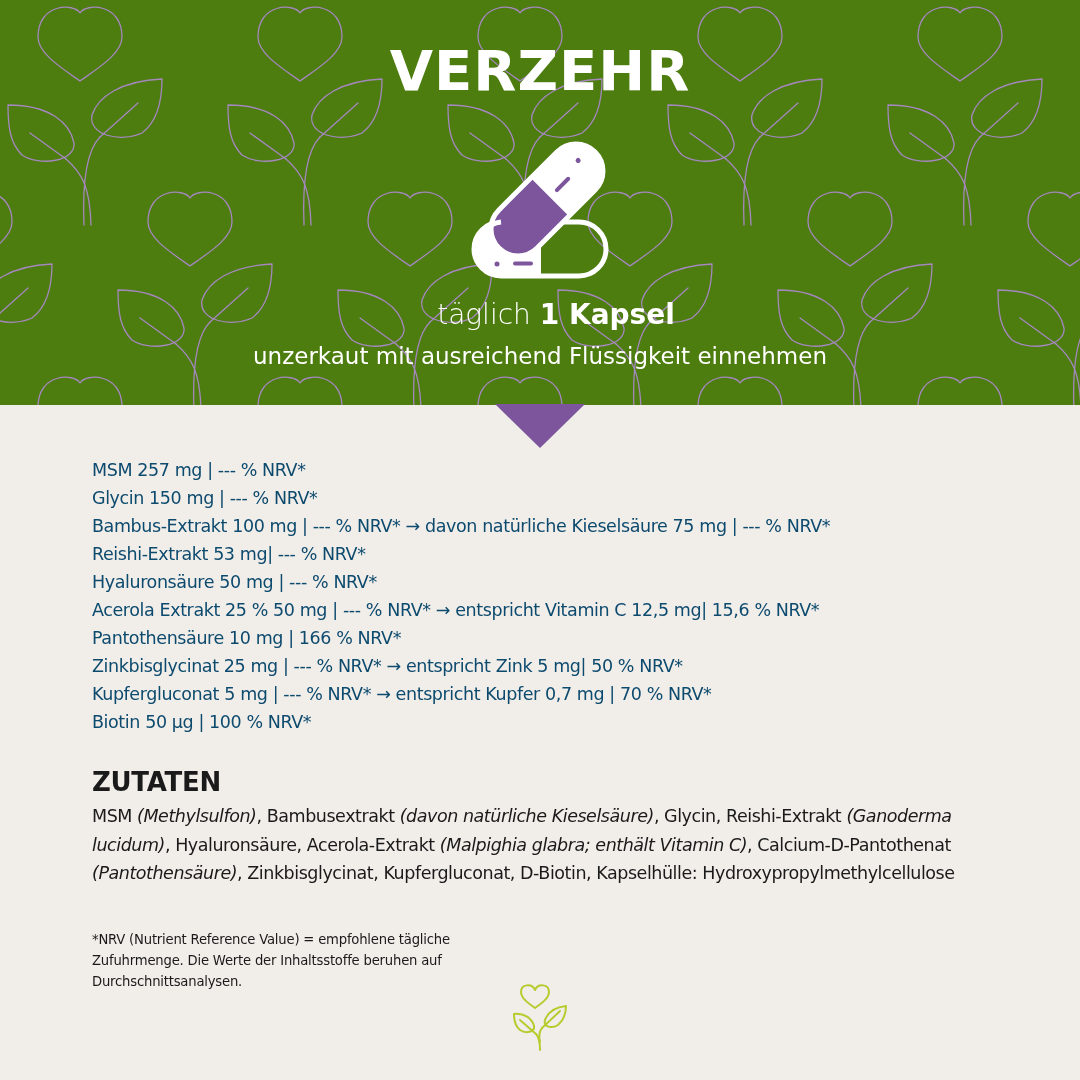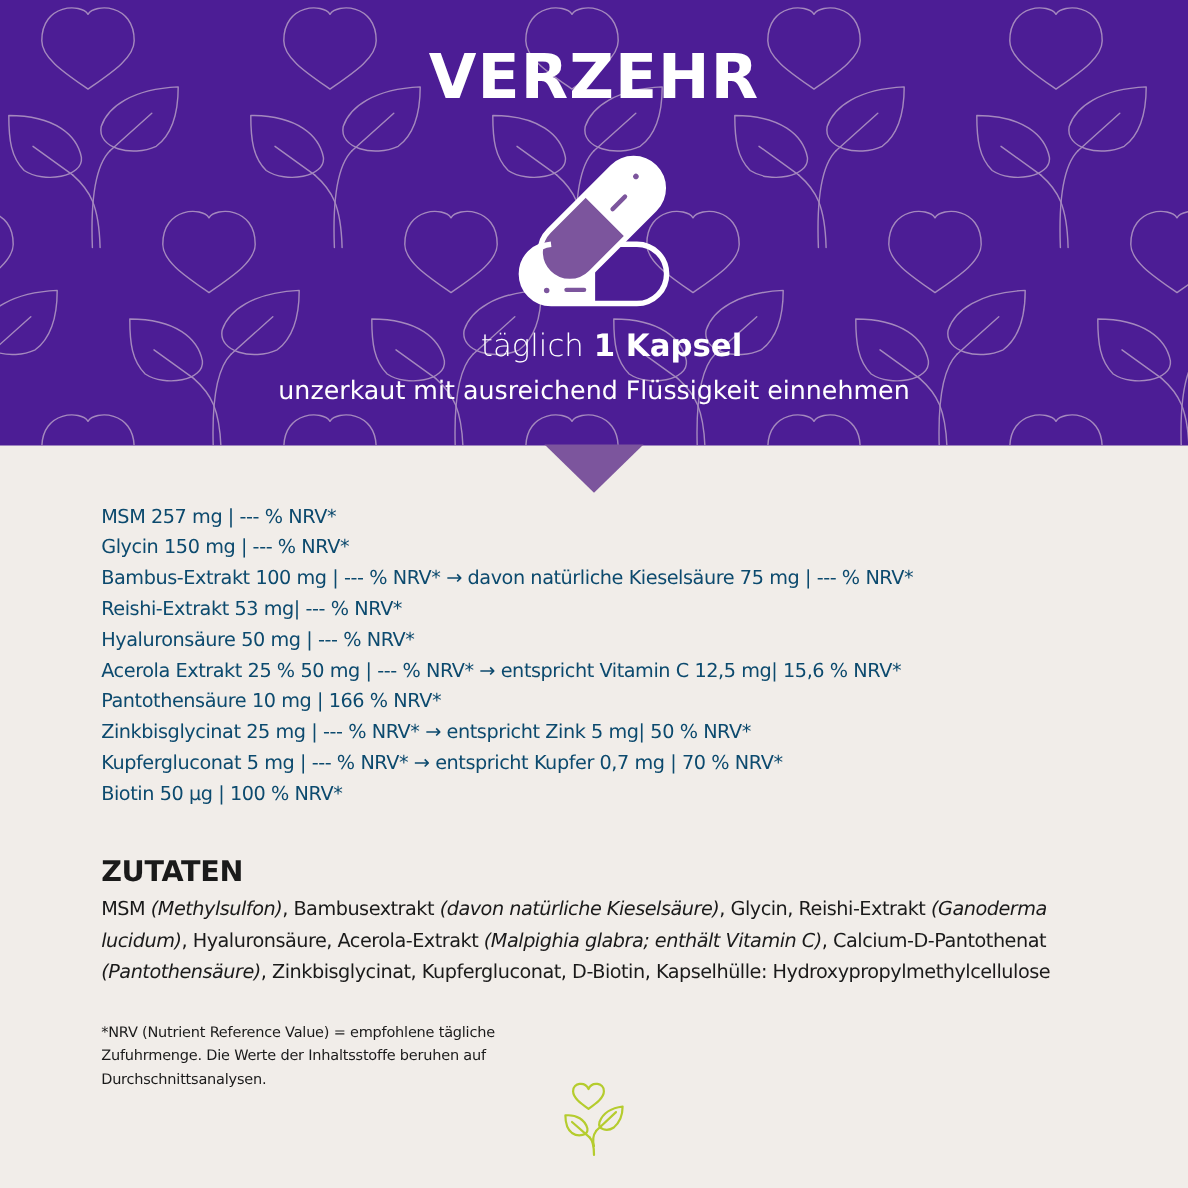--- a/index.html
+++ b/index.html
@@ -6,21 +6,21 @@
   html, body { width: 1080px; height: 1080px; overflow: hidden; }
   body {
     background: #F1EDE9;
     font-family: "Liberation Sans", "DejaVu Sans", sans-serif;
     color: #1a1a1a;
     position: relative;
   }
   .banner {
     position: absolute; left: 0; top: 0;
     width: 1080px; height: 405px;
-    background: #4c1d95;
+    background: #4d7c0f;
     overflow: visible;
   }
   .pattern {
     position: absolute; left: 0; top: 0;
     width: 1080px; height: 405px;
     overflow: hidden;
   }
   .pointer {
     position: absolute; left: 495px; top: 404px;
     width: 0; height: 0;
@@ -59,21 +59,21 @@
     font-size: 24px; color: #1a1a1a; line-height: 32px;
     letter-spacing: -0.3px;
   }
   .h-ingr b { font-weight: bold; }
   .ingr-list { margin-top: 2px; }
   .ingr-item {
     font-size: 17.5px; line-height: 28px; color: #0c4a6e;
     letter-spacing: -0.4px; white-space: nowrap;
   }
   .h-zut {
-    margin-top: 40px;
+    margin-top: 29px;
     font-size: 26px; font-weight: bold; line-height: 34px;
     letter-spacing: -0.3px;
   }
   .zutaten {
     margin-top: 3px;
     font-size: 17.5px; line-height: 28.5px; letter-spacing: -0.45px;
     width: 900px;
   }
   .zutaten i { font-style: italic; }
   .footnote {

